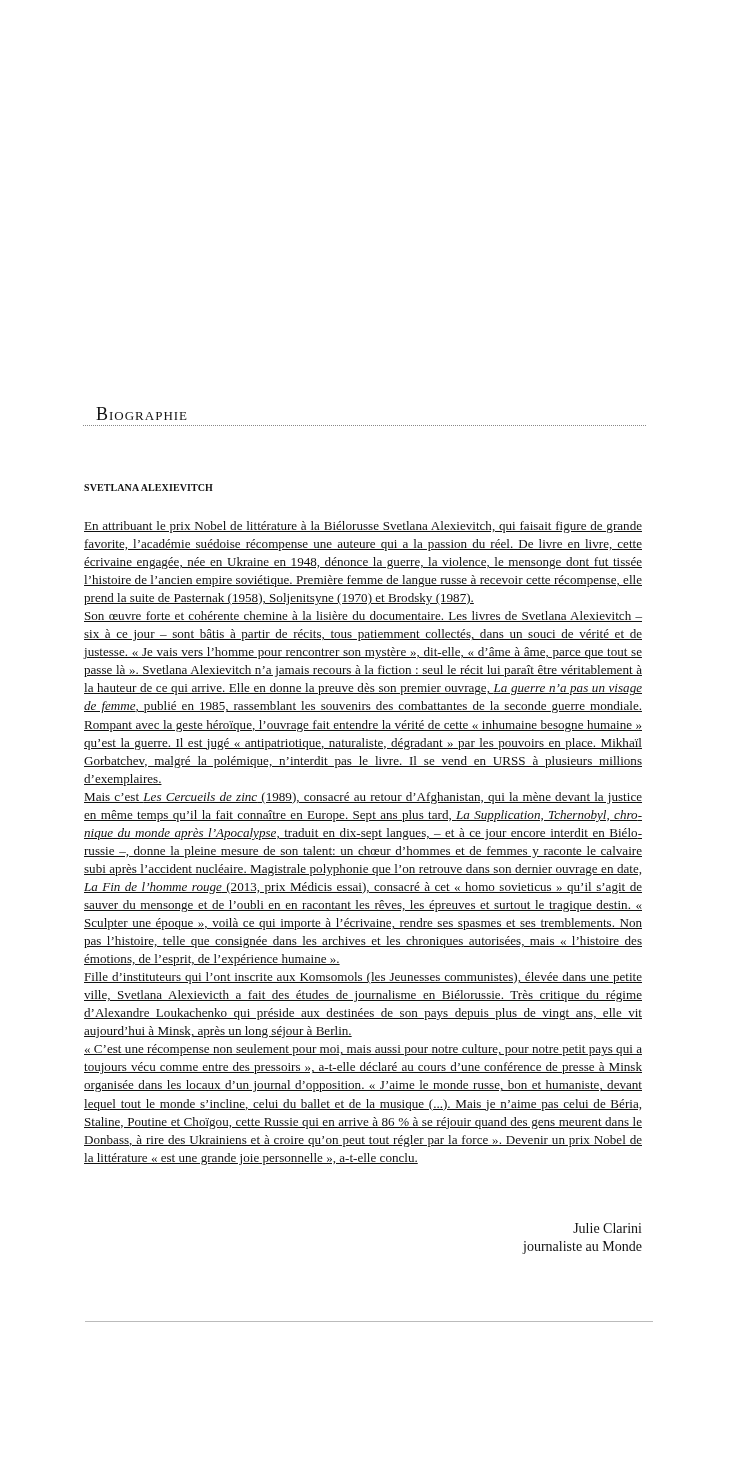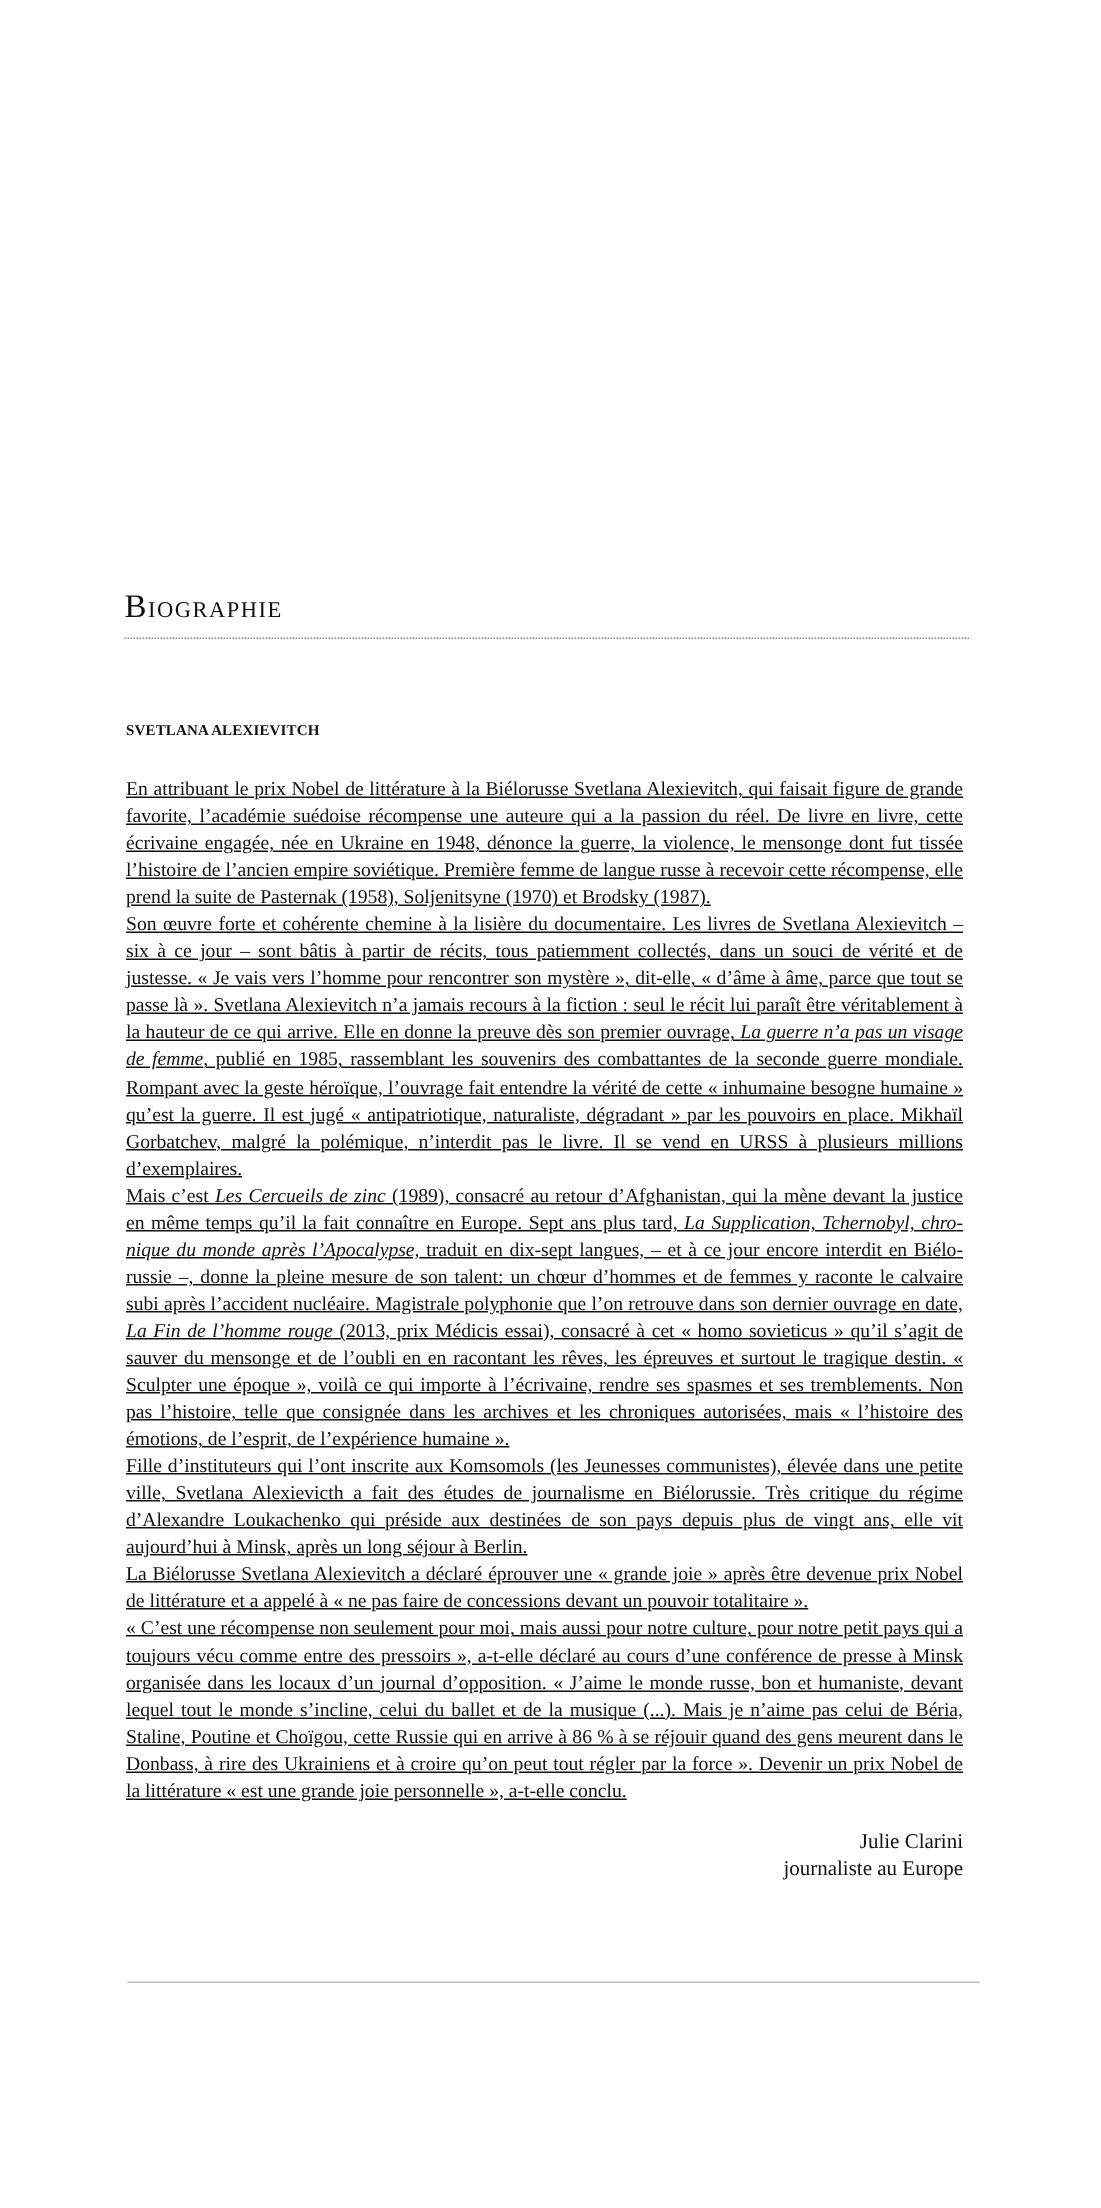--- a/index.html
+++ b/index.html
@@ -1,19 +1,19 @@
 <!DOCTYPE html>
 <html><head>
 <meta charset="utf-8">
 <style>
   html, body { margin:0; padding:0; background:#ffffff; }
   body { width:734px; height:1472px; position:relative; overflow:hidden;
          font-family:"Liberation Serif", "DejaVu Serif", serif; color:#111; }
-  .section-title { position:absolute; left:83px; top:391px; font-size:22px; letter-spacing:1px;
-                   font-variant:small-caps; font-weight:normal; margin:0; color:#111; }
+  .section-title { position:absolute; left:83px; top:391px; font-size:18px; letter-spacing:1px;
+                   font-variant:small-caps; font-weight:normal; margin:13px; color:#111; }
   .dotted-rule { position:absolute; left:83px; top:425px; width:563px; height:0;
                  border-top:1px dotted #888; }
   .subject-name { position:absolute; left:84px; top:482px; font-size:10px; font-weight:bold;
                   margin:0; letter-spacing:0.1px; }
   .article-body { position:absolute; left:84px; top:517px; width:558px; font-size:13.1px;
                   line-height:18.05px; text-align:justify; hyphens:manual;text-decoration:underline; }
   .article-body p { margin:0; }
   .signature { position:absolute; right:92px; top:1220px; text-align:right; font-size:14px;
                line-height:18px; }
   .bottom-rule { position:absolute; left:85px; top:1321px; width:568px; height:0;
@@ -26,22 +26,21 @@
 <h2 class="section-title">Biographie</h2>
 <div class="dotted-rule"></div>
 
 <h3 class="subject-name">SVETLANA ALEXIEVITCH</h3>
 
 <div class="article-body" id="article-body">
     <p><span>En attribuant le prix Nobel de littérature à la Biélorusse Svetlana Alexievitch, qui faisait figure de grande favorite, l’académie suédoise récompense une auteure qui a la passion du réel. De livre en livre, cette écrivaine engagée, née en Ukraine en 1948, dénonce la guerre, la violence, le mensonge dont fut tissée l’histoire de l’ancien empire soviétique. Première femme de langue russe à recevoir cette récom­pense, elle prend la suite de Pasternak (1958), Soljenitsyne (1970) et Brodsky (1987).</span></p>
     <p><span>Son œuvre forte et cohérente chemine à la lisière du documentaire. Les livres de Svetlana Alexievitch – six à ce jour – sont bâtis à partir de récits, tous patiemment collectés, dans un souci de vérité et de justesse. « Je vais vers l’homme pour rencontrer son mystère », dit-elle, « d’âme à âme, parce que tout se passe là ». Svetlana Alexievitch n’a jamais recours à la fiction : seul le récit lui paraît être véritable­ment à la hauteur de ce qui arrive. Elle en donne la preuve dès son premier ouvrage, </span><i>La guerre n’a pas un visage de femme</i><span>, publié en 1985, rassemblant les souvenirs des combattantes de la seconde guerre mondiale. Rompant avec la geste héroïque, l’ouvrage fait entendre la vérité de cette « inhumaine besogne humaine » qu’est la guerre. Il est jugé « antipatriotique, naturaliste, dégradant » par les pou­voirs en place. Mikhaïl Gorbatchev, malgré la polémique, n’interdit pas le livre. Il se vend en URSS à plusieurs millions d’exemplaires.</span></p>
     <p><span>Mais c’est </span><i>Les Cercueils de zinc</i><span> (1989), consacré au retour d’Afghanistan, qui la mène devant la justice en même temps qu’il la fait connaître en Europe. Sept ans plus tard, </span><i>La Supplication, Tchernobyl, chro­nique du monde après l’Apocalypse,</i><span> traduit en dix-sept langues, – et à ce jour encore interdit en Biélo­russie –, donne la pleine mesure de son talent: un chœur d’hommes et de femmes y raconte le calvaire subi après l’accident nucléaire. Magistrale polyphonie que l’on retrouve dans son dernier ouvrage en date, </span><i>La Fin de l’homme rouge</i><span> (2013, prix Médicis essai), consacré à cet « homo sovieticus » qu’il s’agit de sauver du mensonge et de l’oubli en en racontant les rêves, les épreuves et surtout le tragique destin. « Sculpter une époque », voilà ce qui importe à l’écrivaine, rendre ses spasmes et ses tremble­ments. Non pas l’histoire, telle que consignée dans les archives et les chroniques autorisées, mais « l’histoire des émotions, de l’esprit, de l’expérience humaine ».</span></p>
     <p><span>Fille d’instituteurs qui l’ont inscrite aux Komsomols (les Jeunesses communistes), élevée dans une petite ville, Svetlana Alexievicth a fait des études de journalisme en Biélorussie. Très critique du régime d’Alexandre Loukachenko qui préside aux destinées de son pays depuis plus de vingt ans, elle vit aujourd’hui à Minsk, après un long séjour à Berlin.</span></p>
-    <p><span>La Biélorusse Svetlana Alexievitch a déclaré éprouver une « grande joie » après être devenue prix Nobel de littérature et a appelé à « ne pas faire de concessions devant un pouvoir totalitaire ».</span></p>
     <p><span>« C’est une récompense non seulement pour moi, mais aussi pour notre culture, pour notre petit pays qui a toujours vécu comme entre des pressoirs », a-t-elle déclaré au cours d’une conférence de presse à Minsk organisée dans les locaux d’un journal d’opposition. « J’aime le monde russe, bon et humaniste, devant lequel tout le monde s’incline, celui du ballet et de la musique (...). Mais je n’aime pas celui de Béria, Staline, Poutine et Choïgou, cette Russie qui en arrive à 86 % à se réjouir quand des gens meurent dans le Donbass, à rire des Ukrainiens et à croire qu’on peut tout régler par la force ». Devenir un prix Nobel de la littérature « est une grande joie personnelle », a-t-elle conclu.</span></p>
   </div>
 
 <div class="signature">
   <div>Julie Clarini</div>
-  <div>journaliste au Europe</div>
+  <div>journaliste au Monde</div>
 </div>
 
 <div class="bottom-rule"></div>
 
 </body></html>

